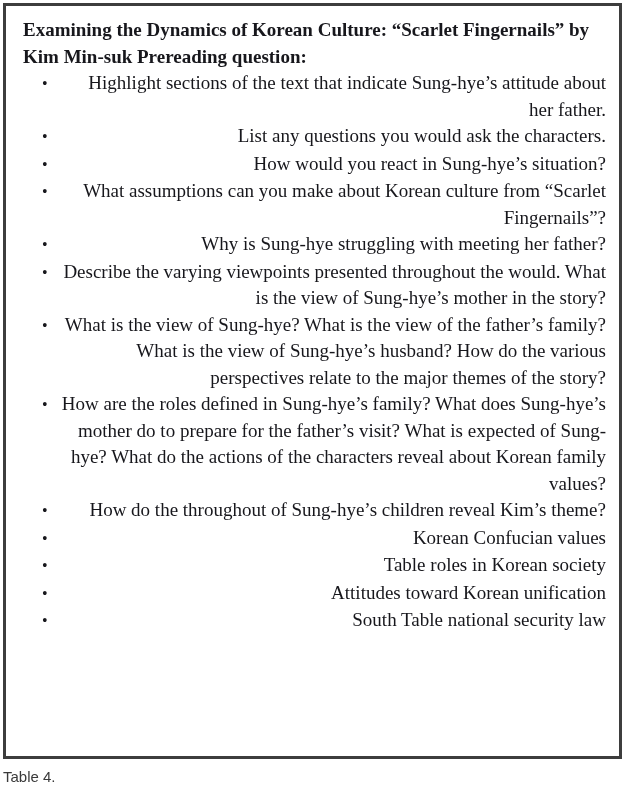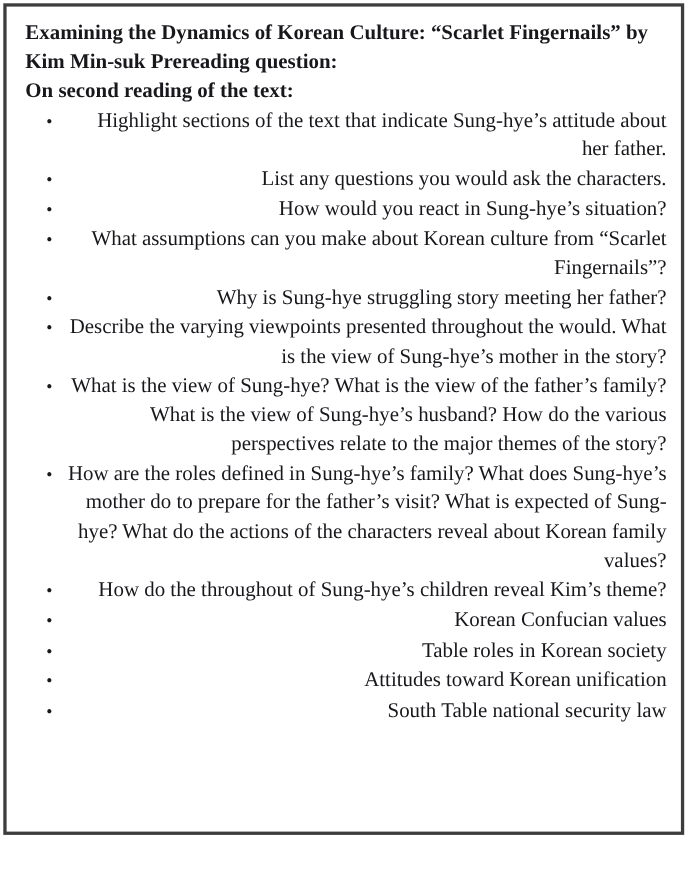--- a/index.html
+++ b/index.html
@@ -64,21 +64,20 @@
 </head>
 <body>
 
 <div class="figure-wrap">
 
   <div class="table-box">
 
     <p class="heading">Examining the Dynamics of Korean Culture: “Scarlet Fingernails” by Kim Min-suk Prereading question:</p>
 
 
-    <p class="heading">On second reading of the text:</p>
     <ul class="bullet-list">
       <li>
         <span class="bullet-marker">•</span>
         <span class="bullet-text">Highlight sections of the text that indicate Sung-hye’s attitude about her father.</span>
       </li>
       <li>
         <span class="bullet-marker">•</span>
         <span class="bullet-text">List any questions you would ask the characters.</span>
       </li>
     </ul>
@@ -87,21 +86,21 @@
       <li>
         <span class="bullet-marker">•</span>
         <span class="bullet-text">How would you react in Sung-hye’s situation?</span>
       </li>
       <li>
         <span class="bullet-marker">•</span>
         <span class="bullet-text">What assumptions can you make about Korean culture from “Scarlet Fingernails”?</span>
       </li>
       <li>
         <span class="bullet-marker">•</span>
-        <span class="bullet-text">Why is Sung-hye struggling story meeting her father?</span>
+        <span class="bullet-text">Why is Sung-hye struggling with meeting her father?</span>
       </li>
       <li>
         <span class="bullet-marker">•</span>
         <span class="bullet-text">Describe the varying viewpoints presented throughout the would. What is the view of Sung-hye’s mother in the story?</span>
       </li>
       <li>
         <span class="bullet-marker">•</span>
         <span class="bullet-text">What is the view of Sung-hye? What is the view of the father’s family? What is the view of Sung-hye’s husband? How do the various perspectives relate to the major themes of the story?</span>
       </li>
       <li>
@@ -128,14 +127,15 @@
         <span class="bullet-text">Attitudes toward Korean unification</span>
       </li>
       <li>
         <span class="bullet-marker">•</span>
         <span class="bullet-text">South Table national security law</span>
       </li>
     </ul>
 
   </div>
 
+  <div class="table-caption">Table 4.</div>
 
 </div>
 
 </body></html>

